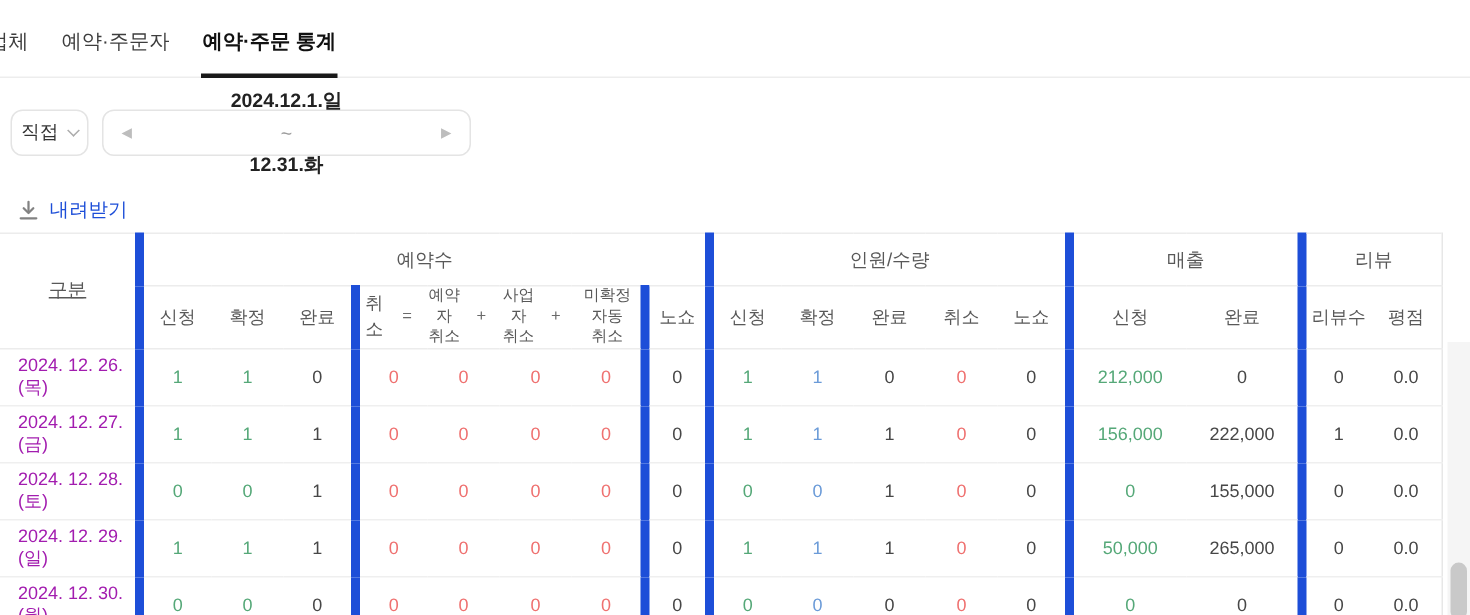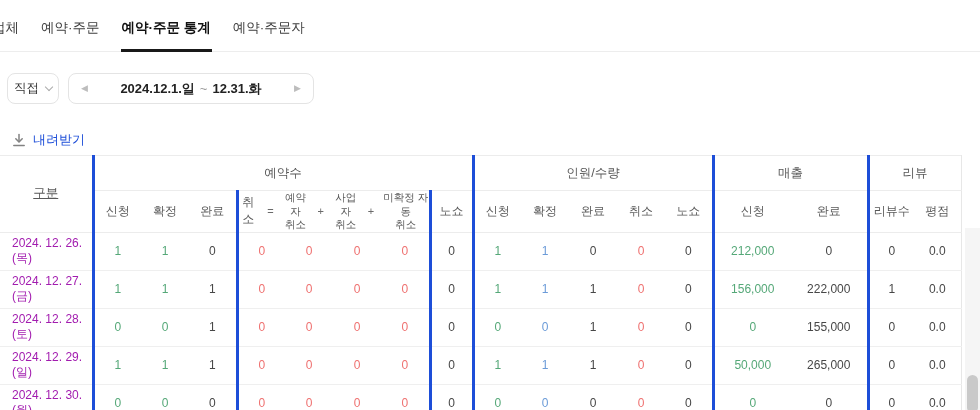--- a/index.html
+++ b/index.html
@@ -16,36 +16,36 @@
 
   
   .filterbar{position:absolute;top:73px;left:7px;display:flex;gap:9px;align-items:center;}
   .select{width:52px;height:31px;border:1px solid #e4e4e4;border-radius:8px;background:#fff;
           display:flex;align-items:center;justify-content:center;gap:7px;font-size:12.5px;color:#333;cursor:pointer;}
   .chev{width:6px;height:6px;border-right:1.4px solid #ababab;border-bottom:1.4px solid #ababab;
         transform:rotate(45deg);margin-top:-3px;}
   .datepicker{width:246px;height:31px;border:1px solid #e4e4e4;border-radius:8px;background:#fff;
               display:flex;align-items:center;justify-content:space-between;padding:0 12px;}
   .navbtn{background:none;border:none;font-size:9px;color:#bdbdbd;cursor:pointer;line-height:1;}
-  .daterange{font-size:13px;font-weight:700;color:#222;display:flex;gap:5px;align-items:center;}
+  .daterange{font-size:13px;font-weight:700;color:#222;display:flex;gap:5px;align-items:center;flex-direction:column;}
   .daterange .sep{color:#9a9a9a;font-weight:400;}
 
   
   .download{position:absolute;top:131px;left:12px;display:flex;align-items:center;gap:7px;
             font-size:13px;color:#1d4ed8;cursor:pointer;}
   .dlicon{display:block;}
 
   
   .table-wrap{position:absolute;top:155px;left:0;}
   table{border-collapse:collapse;table-layout:fixed;width:961px;border-top:1px solid #ececec;}
   thead th{font-weight:400;font-size:12px;color:#585858;border-bottom:1px solid #ececec;}
   tr.grp th{height:35px;font-size:12.5px;}
   tr.sub th{height:38px;}
   td{height:38px;font-size:12px;text-align:center;color:#454545;border-bottom:1px solid #efefef;background:#fff;}
-  .bl{border-left:3px solid #1d4ed8;}
+  .bl{border-left:6px solid #1d4ed8;}
   .br{border-right:1px solid #e7e7e7;}
   .corner{border-right:1px solid #e7e7e7;text-decoration:underline;}
   .date{text-align:left;padding-left:12px;color:#a21caf;}
   .g{color:#55a878;}   
   .b{color:#6b9bd8;}   
   .r{color:#ef7170;}   
   .d{color:#474747;}   
   .formula{display:flex;align-items:center;justify-content:center;gap:9px;font-size:12px;color:#585858;}
   .formula .two{font-size:10.5px;white-space:pre-line;line-height:1.3;}
   .formula .op{font-size:11px;color:#6a6a6a;}
@@ -53,23 +53,22 @@
   
   .scroll-track{position:absolute;top:228px;right:0;width:15px;height:182px;background:#f5f5f5;}
   .scroll-thumb{position:absolute;top:147px;left:2px;width:11px;height:38px;background:#c9c9c9;border-radius:6px;}
 </style>
 </head>
 <body>
 
 <div class="tabbar">
   <div class="tabs">
     <div class="tab">업체</div>
-    <div class="tab">예약·주문</div>
+    <div class="tab">예약·주문자</div>
     <div class="tab active">예약·주문 통계</div>
-    <div class="tab">예약·주문자</div>
   </div>
 </div>
 
 <div class="filterbar">
   <div class="select">
     <span>직접</span>
     <span class="chev"></span>
   </div>
   <div class="datepicker">
     <button class="navbtn">◀</button>

